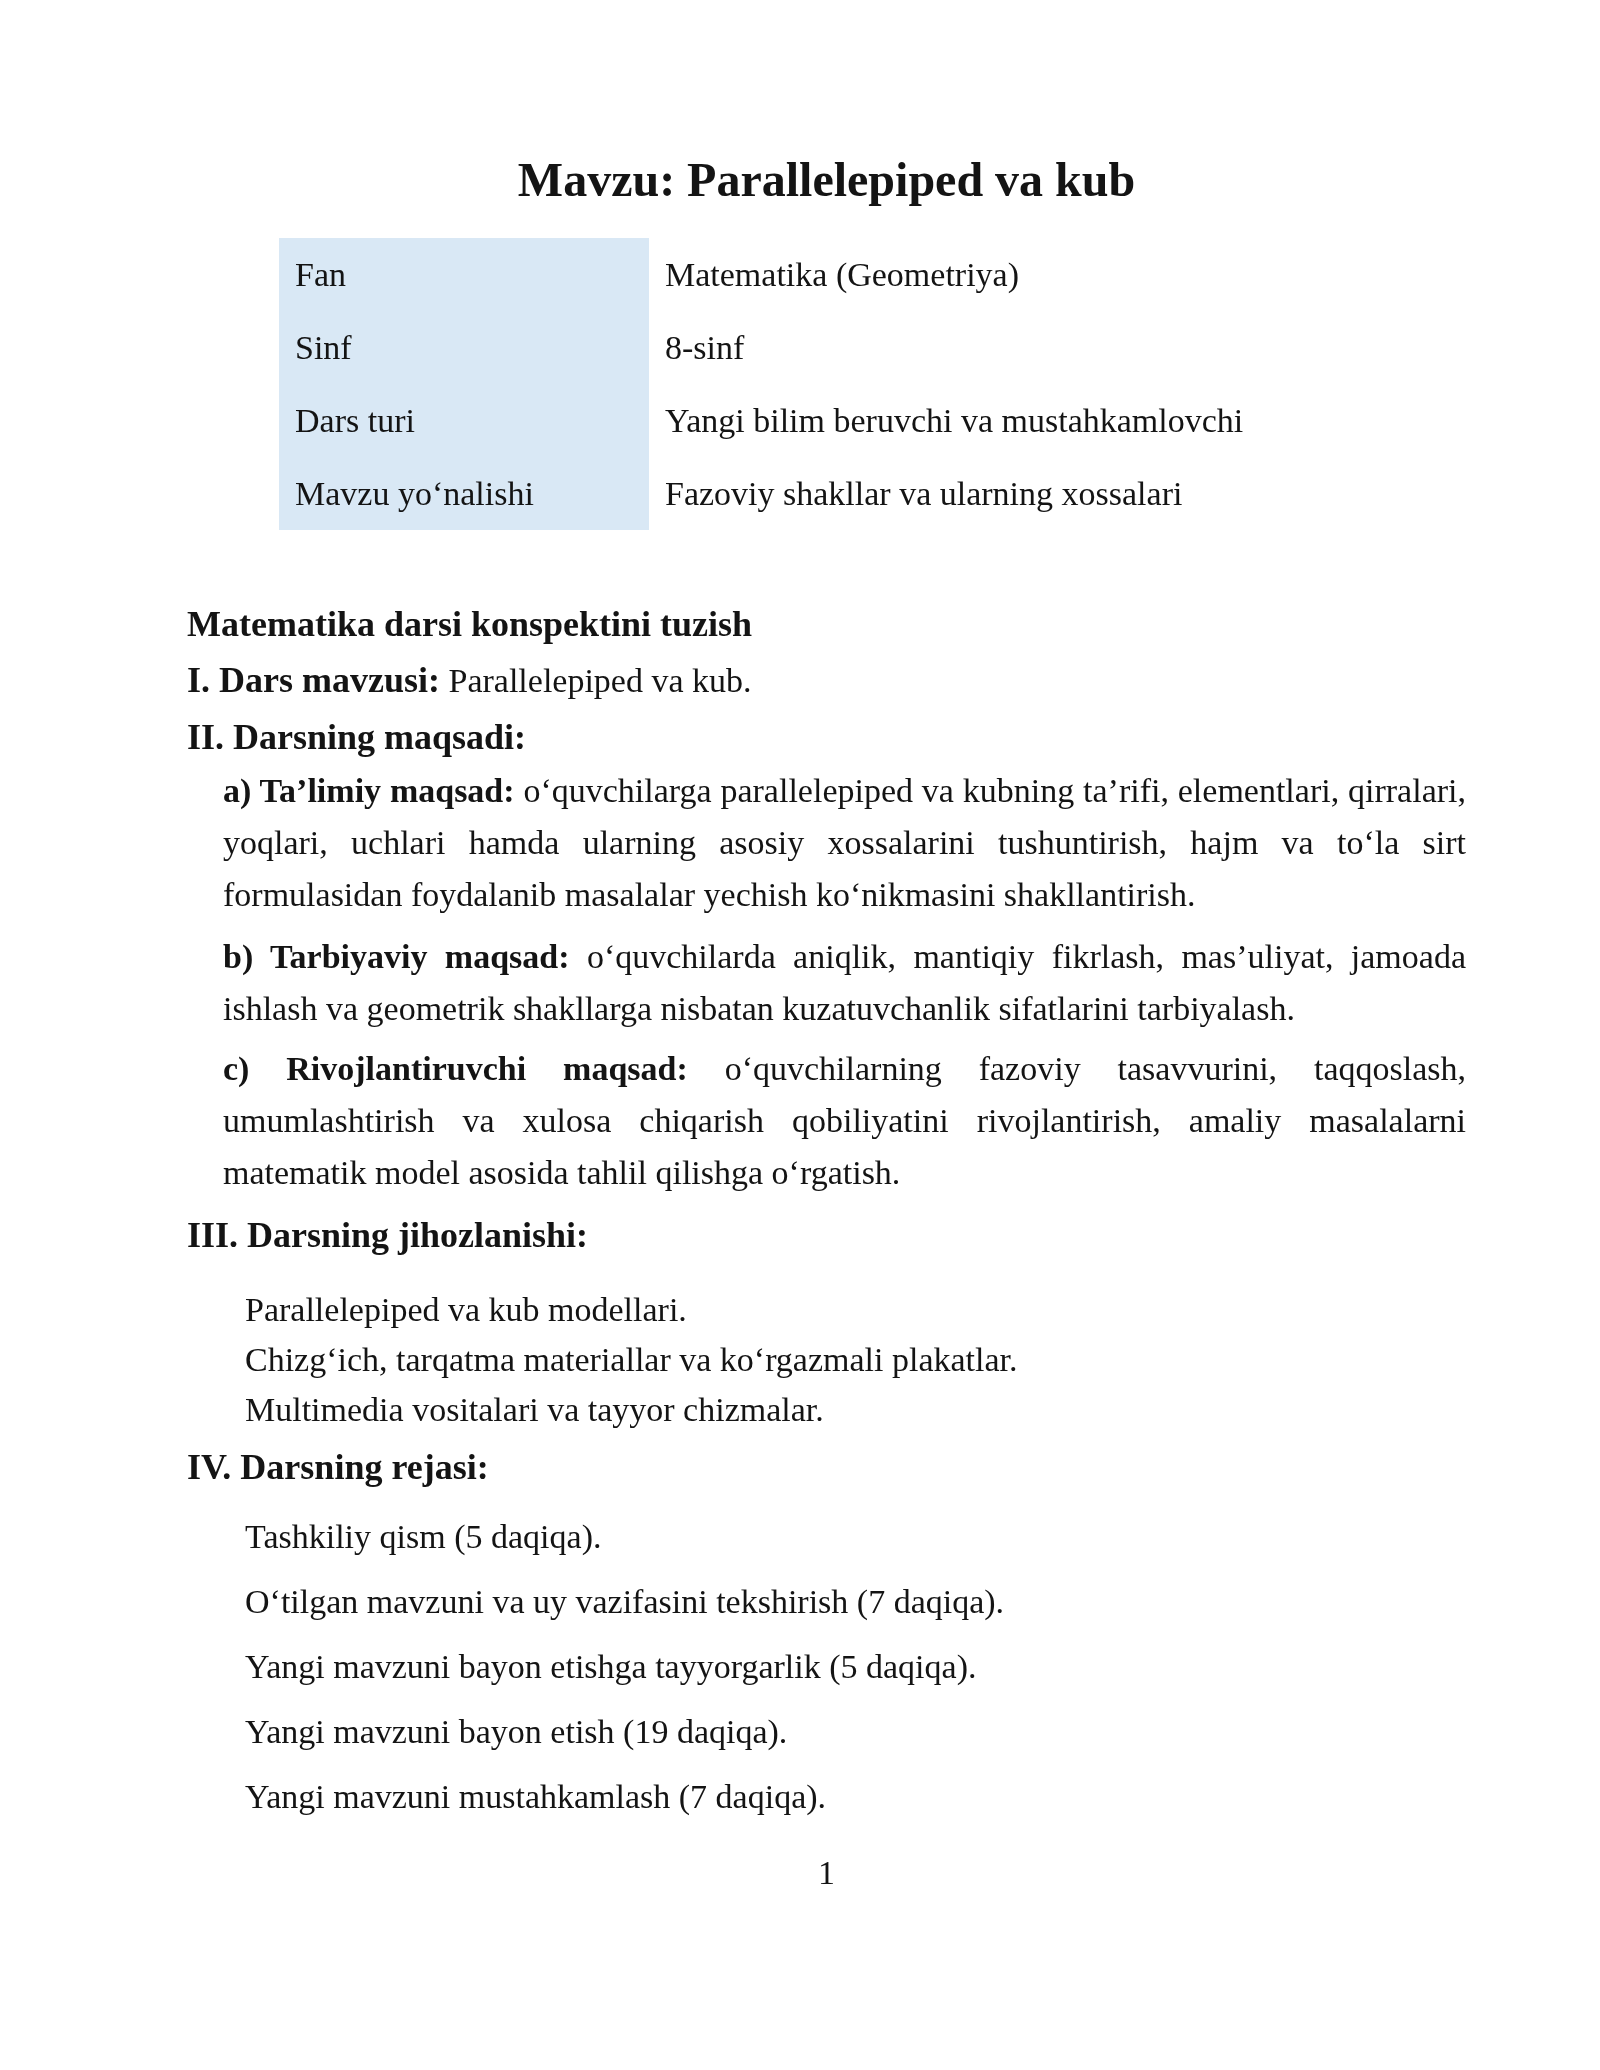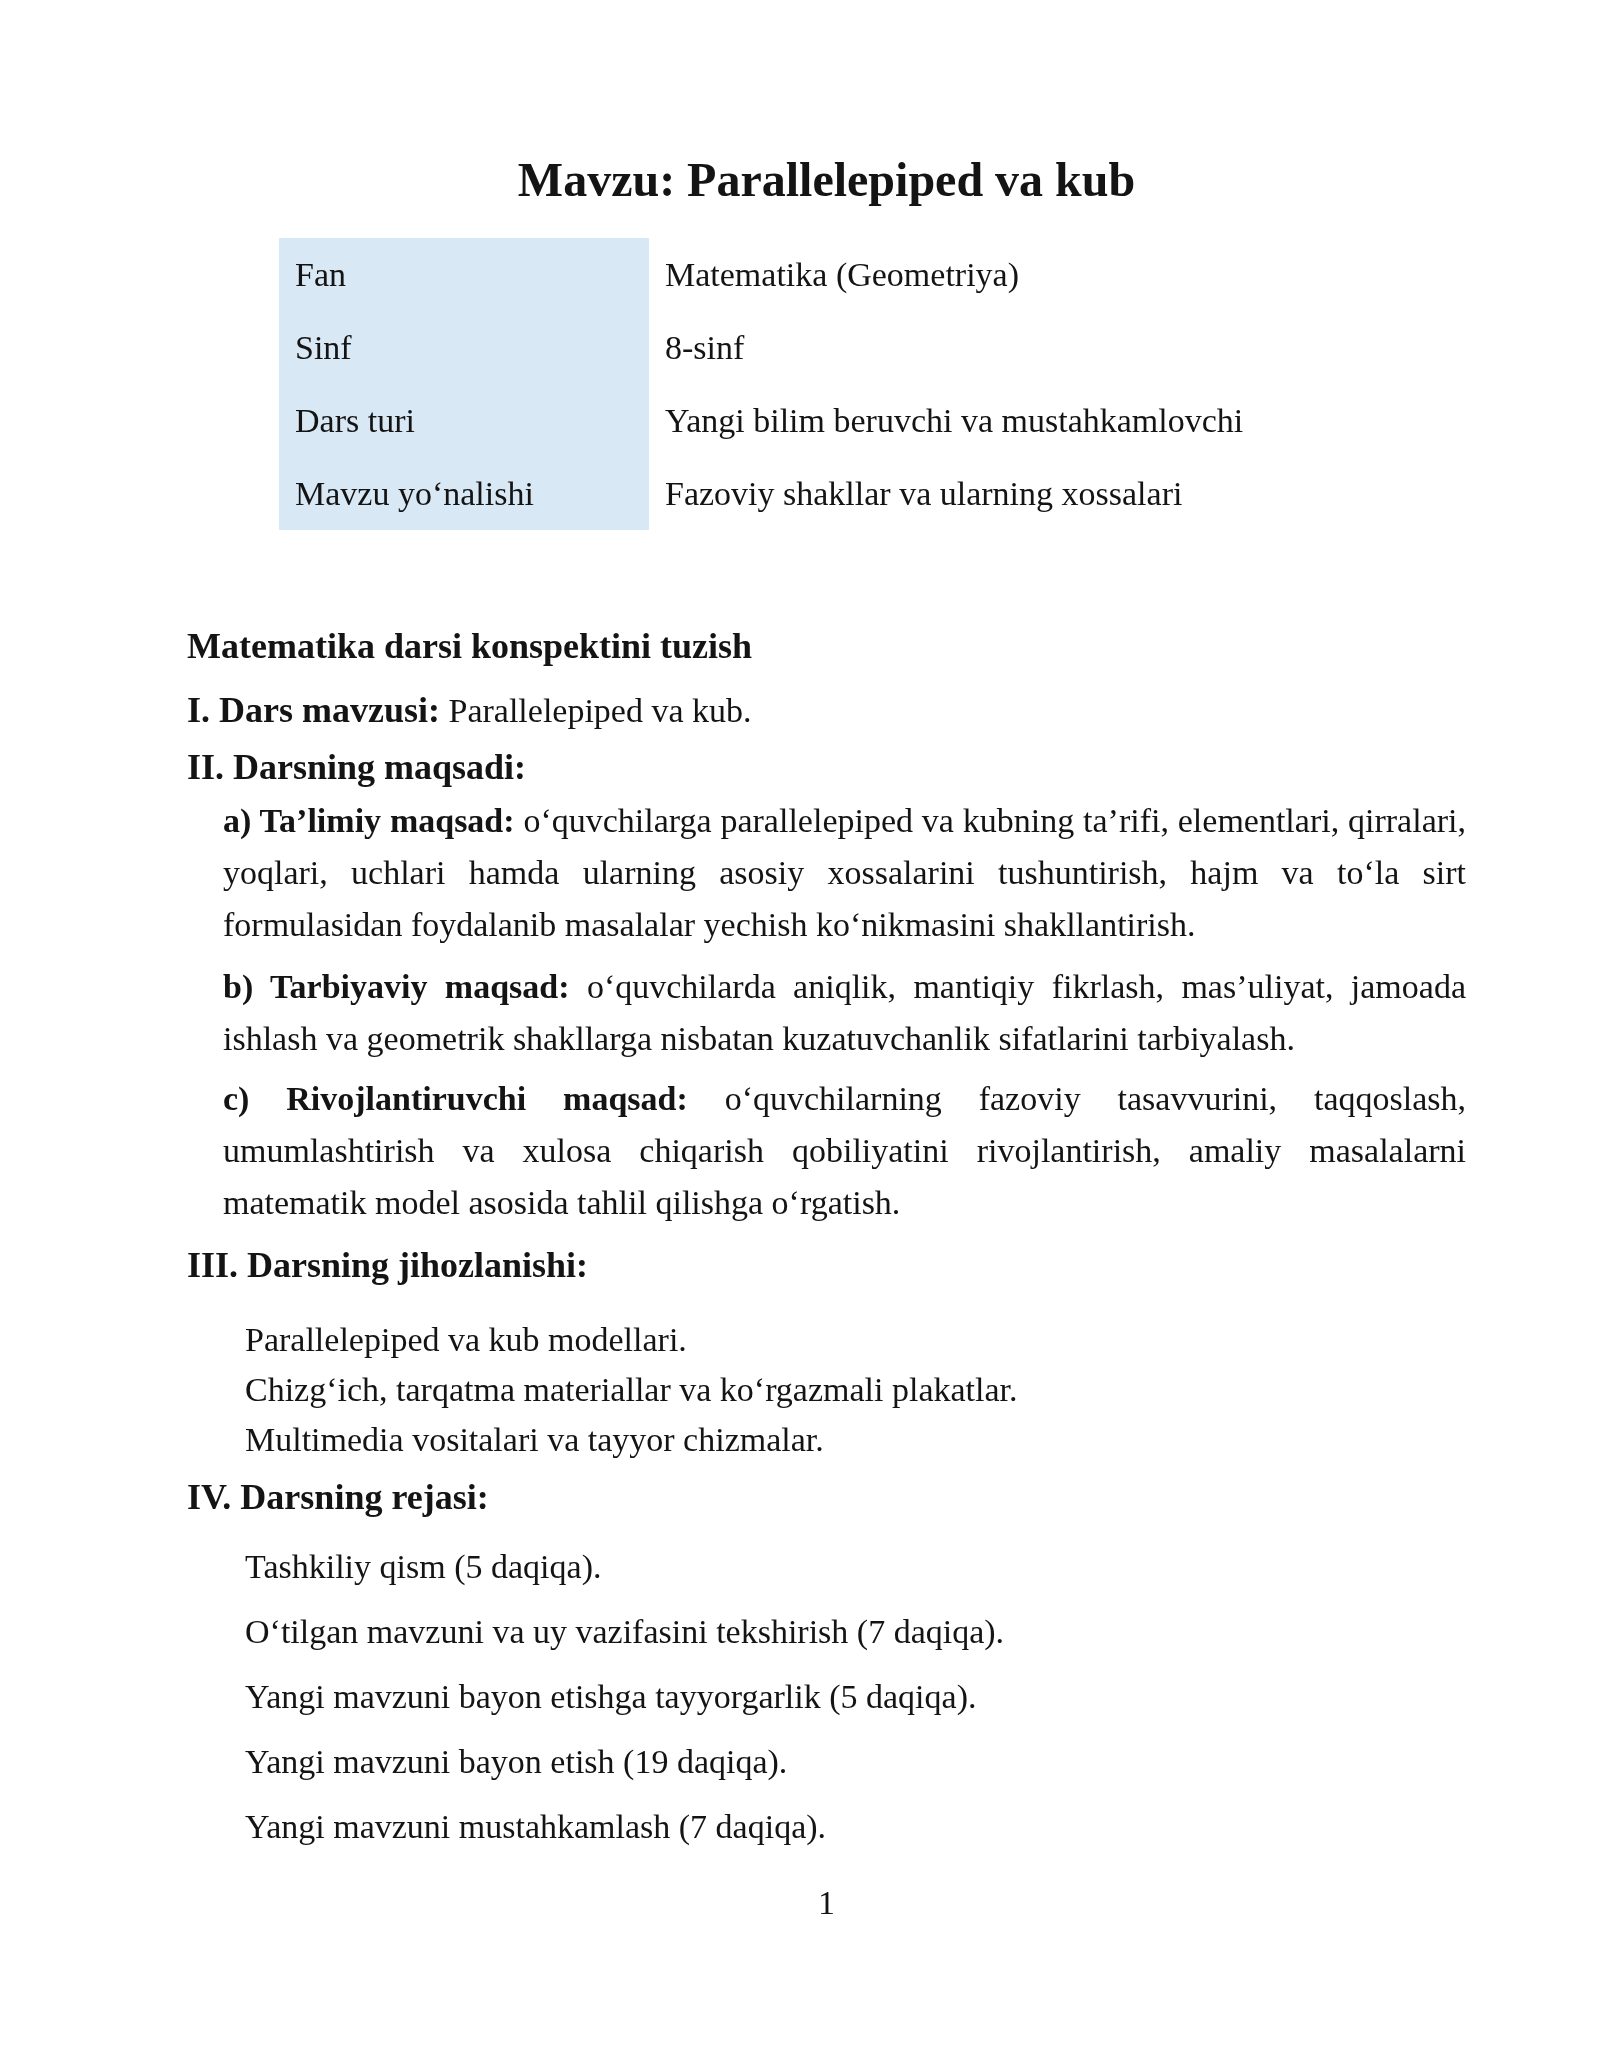--- a/index.html
+++ b/index.html
@@ -61,31 +61,31 @@
     align-items: center;
     padding-left: 16px;
     font-size: 34px;
     white-space: nowrap;
   }
 
   
   .content {
     position: absolute;
     left: 187px;
-    top: 620px;
+    top: 598px;
     width: 1279px;
     font-size: 34px;
     line-height: 52px;
   }
   .sec-heading {
     font-weight: 700;
     font-size: 36px;
     line-height: 52px;
   }
-  .topic-line { margin-top: 12px; }
+  .topic-line { margin-top: 4px; }
   .topic-line b { font-size: 36px; }
   .goals-heading { margin-top: 4px; font-family: Liberation Serif, serif; }
   .goal-para {
     padding-left: 36px;
     text-align: justify;
   }
   .goal-para b { white-space: nowrap; }
   .goal-a { margin-top: 2px; }
   .goal-b { margin-top: 10px; }
   .goal-c { margin-top: 8px; }

